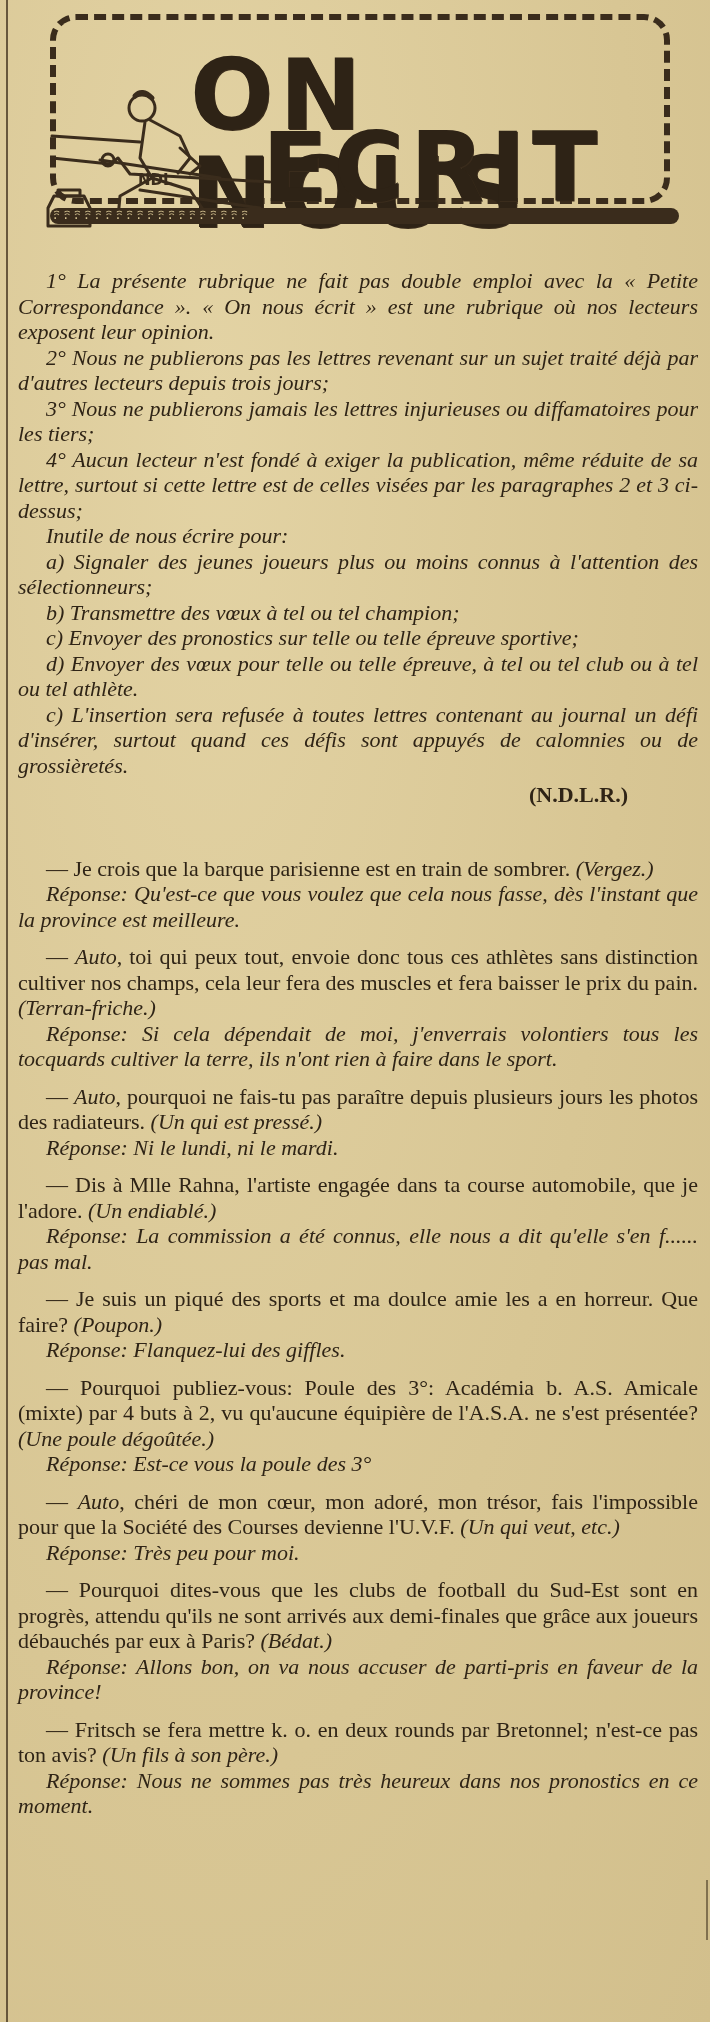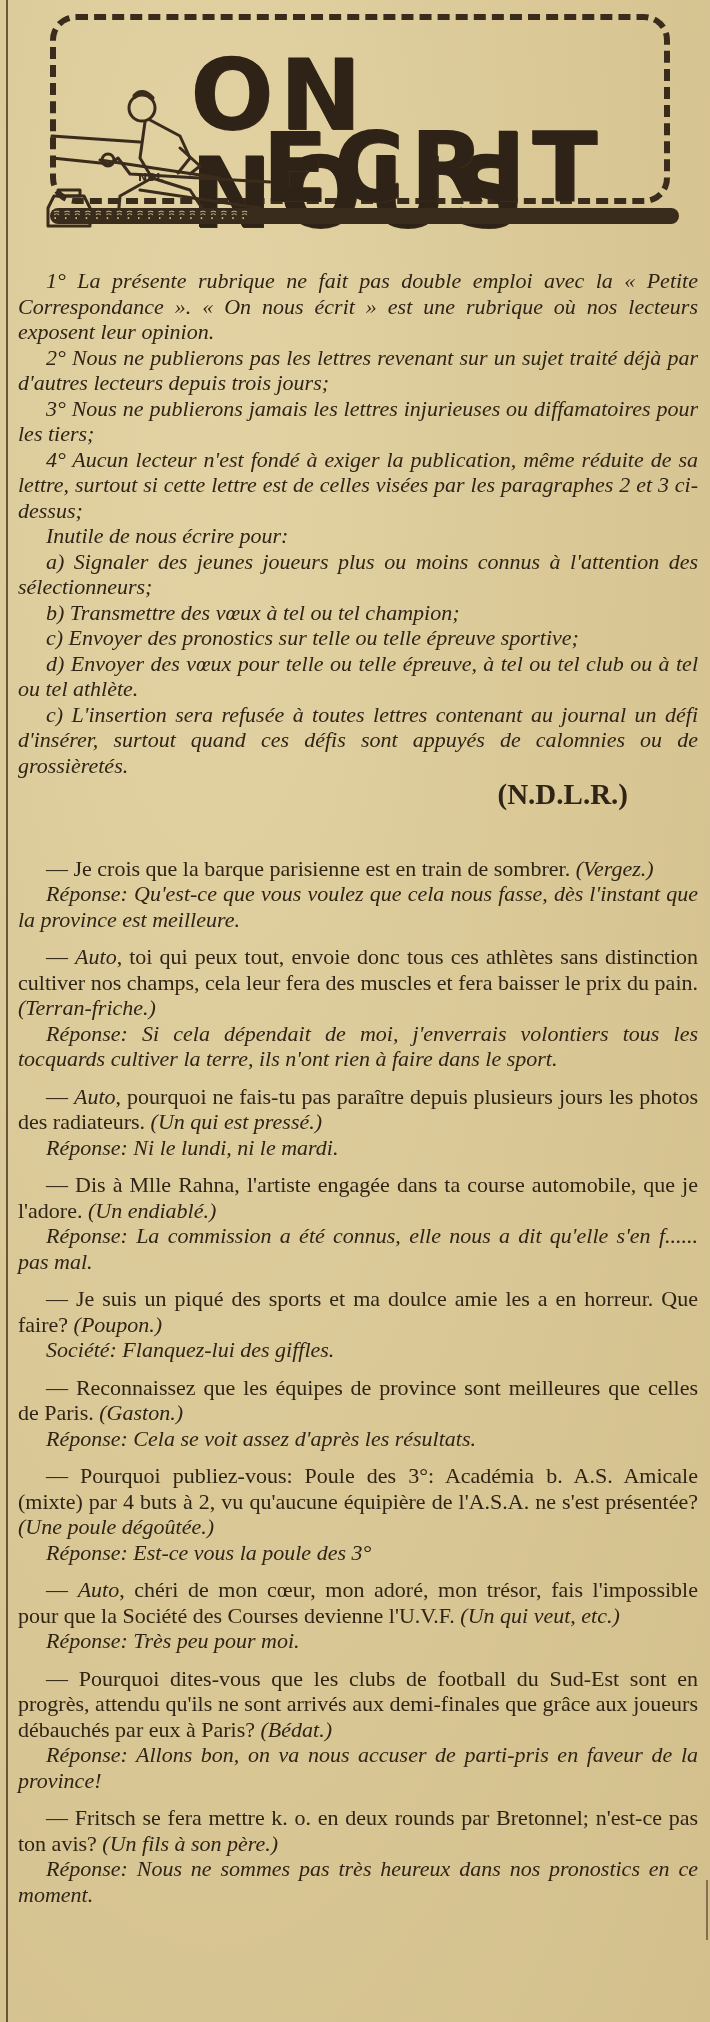--- a/index.html
+++ b/index.html
@@ -38,33 +38,33 @@
     position: absolute; left: 10px; top: 200px; width: 629px; height: 16px;
     background: #3a2c1c; border-radius: 8px; overflow: hidden;
   }
   .wave-band span {
     position: absolute; top: 1px; left: 0; width: 100%;
     color: #d8c694; font-size: 14px; letter-spacing: 3px; white-space: nowrap;
     font-family: "DejaVu Sans", sans-serif;
   }
   .illustration { position: absolute; left: 0; top: 70px; }
   .signature {
-    position: absolute; left: 98px; top: 163px; font-size: 11px;
+    position: absolute; left: 98px; top: 163px; font-size: 15px;
     font-family: "DejaVu Sans", sans-serif; font-weight: bold; color: #3a2c1c;
   }
   
   .content {
     position: absolute; left: 18px; top: 268px; width: 680px;
     font-size: 22px; line-height: 25.5px; text-align: justify;
   }
   .rules p, .letters p { margin: 0; text-indent: 28px; }
   .rules p { font-style: italic; }
   .ndlr {
     text-align: right; margin: 4px 70px 0 0; font-style: normal; font-weight: bold;
-    font-size: 29px;
+    font-size: 22px;
   }
   .letters { margin-top: 48px; }
   .letter { margin-bottom: 12px; }
   .letter .q { font-style: normal; }
   .letter .author { font-style: italic; }
   .letter .auto { font-style: italic; }
   .letter .a { font-style: italic; }
 </style>
 </head>
 <body>
@@ -134,25 +134,21 @@
     <div class="letter">
       <p><span>— </span><span class="auto">Auto</span><span class="q">, pourquoi ne fais-tu pas paraître depuis plusieurs jours les photos des radiateurs.</span> <span class="author">(Un qui est pressé.)</span></p>
       <p class="a">Réponse: Ni le lundi, ni le mardi.</p>
     </div>
     <div class="letter">
       <p><span class="q">— Dis à Mlle Rahna, l'artiste engagée dans ta course automobile, que je l'adore.</span> <span class="author">(Un endiablé.)</span></p>
       <p class="a">Réponse: La commission a été connus, elle nous a dit qu'elle s'en f...... pas mal.</p>
     </div>
     <div class="letter">
       <p><span class="q">— Je suis un piqué des sports et ma doulce amie les a en horreur. Que faire?</span> <span class="author">(Poupon.)</span></p>
-      <p class="a">Société: Flanquez-lui des giffles.</p>
-    </div>
-    <div class="letter">
-      <p><span class="q">— Reconnaissez que les équipes de province sont meilleures que celles de Paris.</span> <span class="author">(Gaston.)</span></p>
-      <p class="a">Réponse: Cela se voit assez d'après les résultats.</p>
+      <p class="a">Réponse: Flanquez-lui des giffles.</p>
     </div>
     <div class="letter">
       <p><span class="q">— Pourquoi publiez-vous: Poule des 3°: Académia b. A.S. Amicale (mixte) par 4 buts à 2, vu qu'aucune équipière de l'A.S.A. ne s'est présentée?</span> <span class="author">(Une poule dégoûtée.)</span></p>
       <p class="a">Réponse: Est-ce vous la poule des 3°</p>
     </div>
     <div class="letter">
       <p><span>— </span><span class="auto">Auto</span><span class="q">, chéri de mon cœur, mon adoré, mon trésor, fais l'impossible pour que la Société des Courses devienne l'U.V.F.</span> <span class="author">(Un qui veut, etc.)</span></p>
       <p class="a">Réponse: Très peu pour moi.</p>
     </div>
     <div class="letter">

